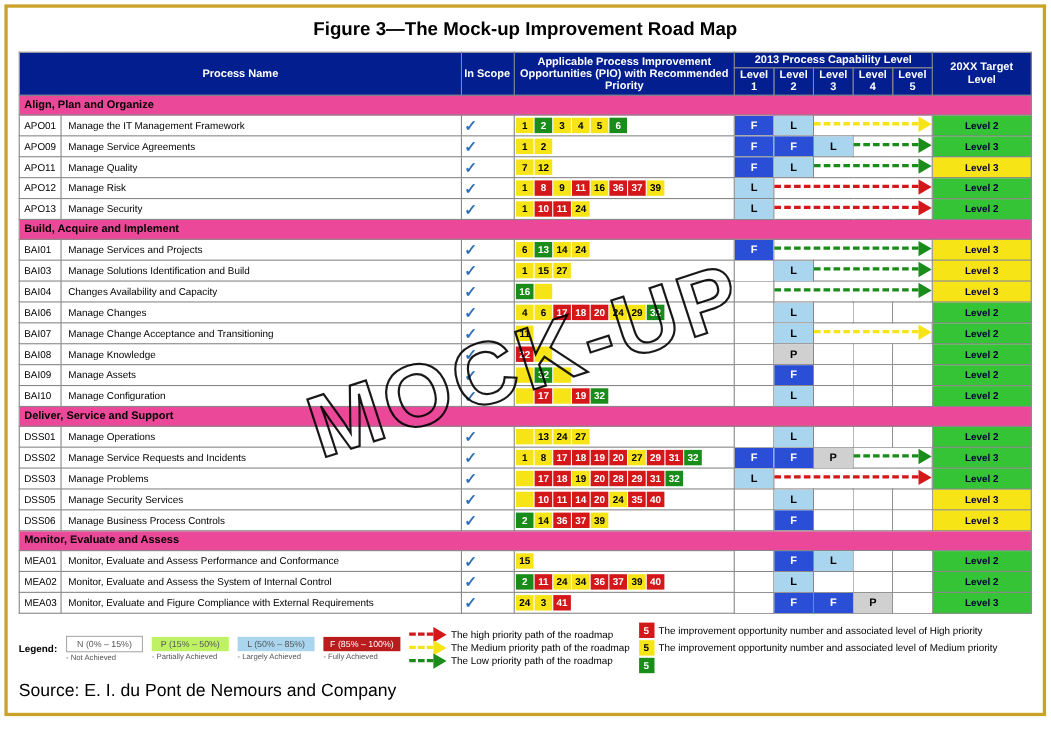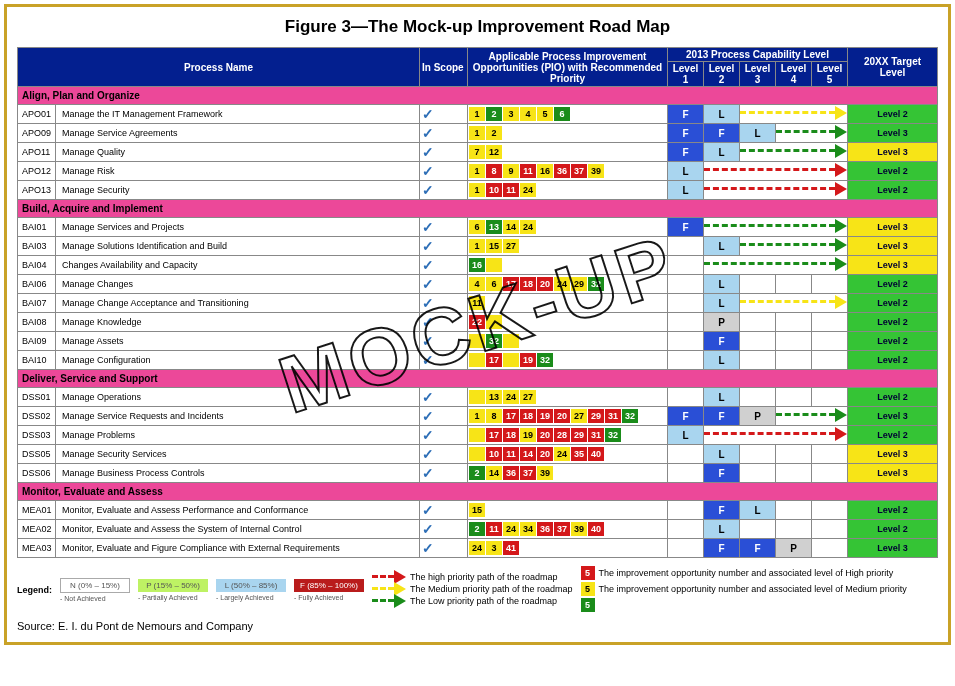--- a/index.html
+++ b/index.html
@@ -50,21 +50,21 @@
 .lgbox.P{background:#bef264}
 .lgbox.L{background:#a9d5ef}
 .lgbox.F{background:#b91c1c;color:#fff}
 .lgcol{display:flex;flex-direction:column;gap:2px;font-size:8px;color:#555}
 .lgcol .sub{font-size:7px}
 .lgarr{display:flex;align-items:center;gap:4px;margin-bottom:2px}
 .lgarr .mini{width:34px;height:10px;position:relative;display:flex;align-items:center}
 .lgarr .mini .ar-dash{width:24px}
 .lgnum{display:flex;align-items:center;gap:4px;margin-bottom:2px}
 .lgnum .tk{width:14px;height:14px}
-.src{font-size:11px;margin-top:6px}
+.src{font-size:16px;margin-top:6px}
 .watermark{position:absolute;left:50%;top:50%;transform:translate(-50%,-50%) rotate(-18deg);font-size:80px;font-weight:900;color:transparent;-webkit-text-stroke:2px #000;text-stroke:2px #000;letter-spacing:4px;pointer-events:none;opacity:.9;font-family:Arial Black,Arial,sans-serif}
 </style>
 </head>
 <body>
 <div class="frame">
 <div class="title">Figure 3—The Mock-up Improvement Road Map</div>
 
 <table>
 <thead>
 <tr>

